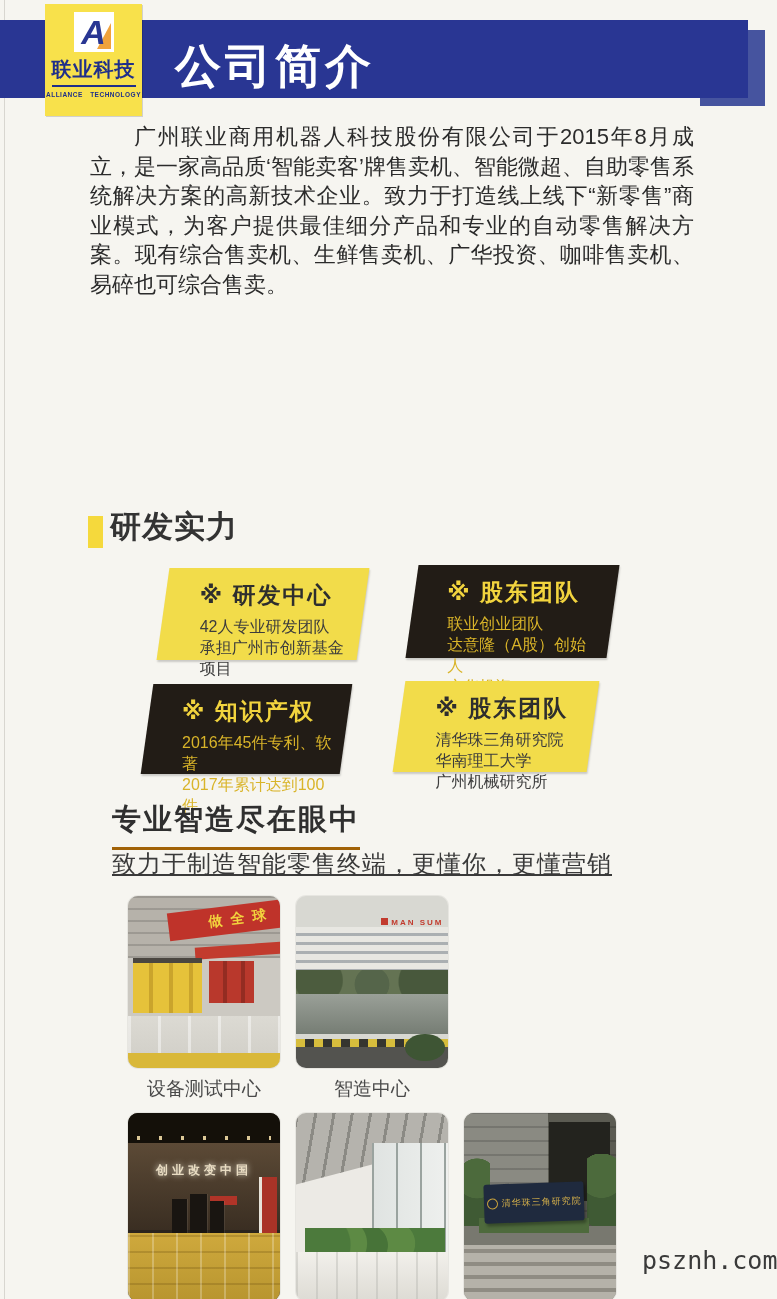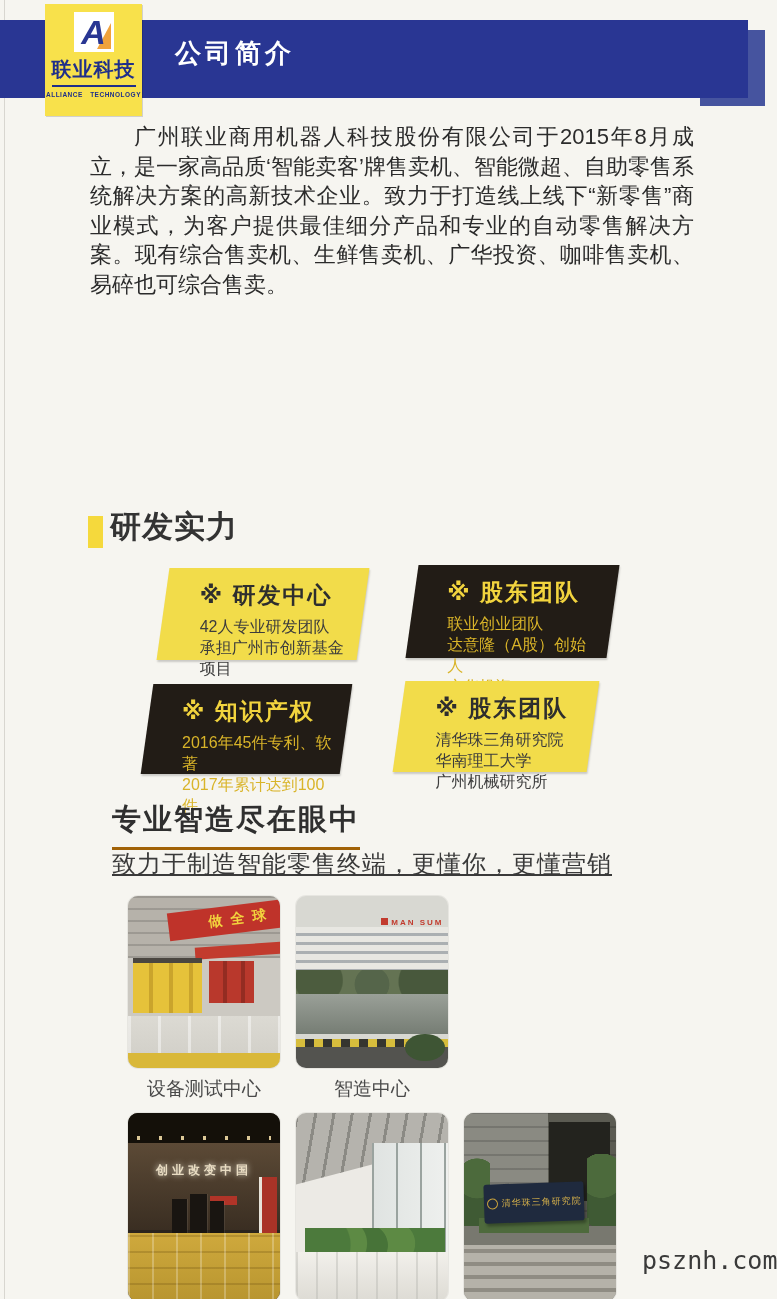--- a/index.html
+++ b/index.html
@@ -17,21 +17,21 @@
   .header-shadow {
     position:absolute; left:700px; top:30px; width:65px; height:76px;
     background:#46549f; z-index:1;
   }
   .header-bar {
     position:absolute; left:0; top:20px; width:748px; height:78px;
     background:#293693; z-index:2;
   }
   .page-title {
     position:absolute; left:175px; top:36px; z-index:3;
-    font-size:26px; font-weight:bold; color:#ffffff; letter-spacing:4px;
+    font-size:46px; font-weight:bold; color:#ffffff; letter-spacing:4px;
   }
   .logo-box {
     position:absolute; left:45px; top:4px; width:97px; height:112px;
     background:#f8e14b; z-index:4; text-align:center;
     box-shadow:1px 1px 0 rgba(0,0,0,0.15);
     padding-top:8px;
   }
   .amark { position:relative; width:40px; height:40px; margin:0 auto 2px auto; background:#ffffff; }
   .amark .a-tri {
     position:absolute; right:3px; bottom:3px; width:0; height:0;

